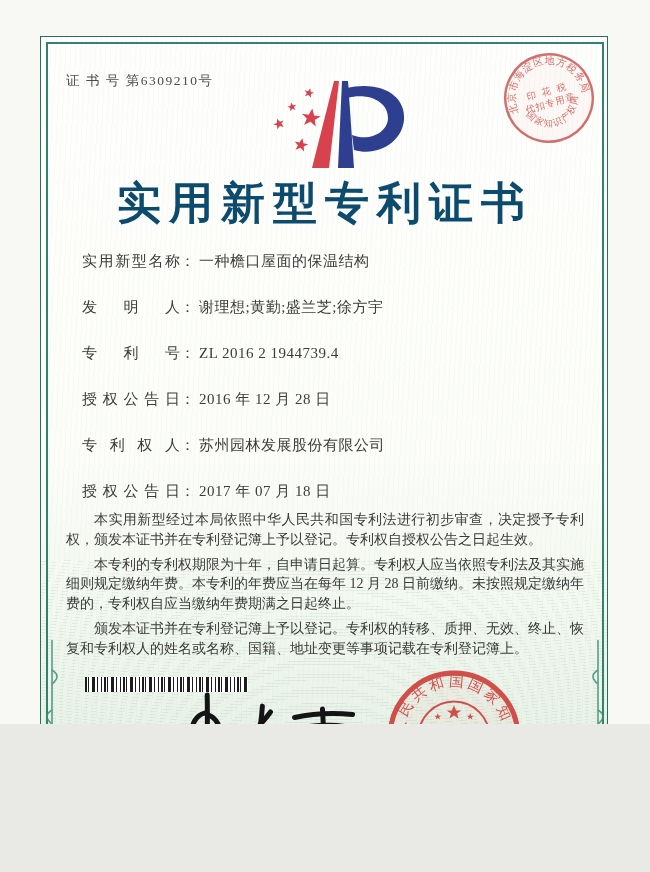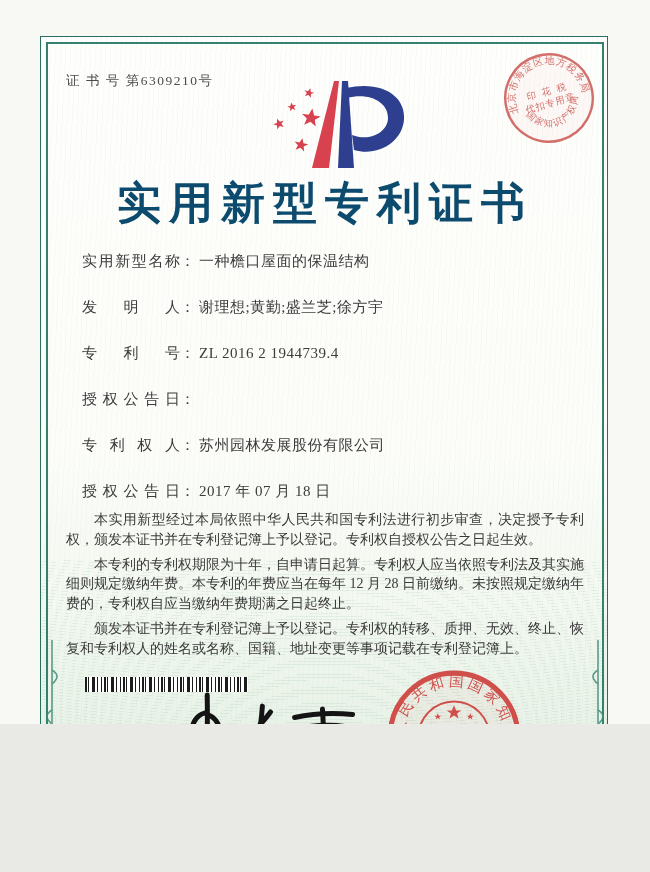--- a/index.html
+++ b/index.html
@@ -126,20 +126,21 @@
       <span class="field-value">谢理想;黄勤;盛兰芝;徐方宇</span>
     </div>
     <div class="field-row">
       <span class="field-label">专利号</span>
         <span class="field-colon">：</span>
       <span class="field-value">ZL 2016 2 1944739.4</span>
     </div>
     <div class="field-row">
       <span class="field-label">授权公告日</span>
         <span class="field-colon">：</span>
+      <span class="field-value">2016 年 12 月 28 日</span>
     </div>
     <div class="field-row">
       <span class="field-label">专利权人</span>
         <span class="field-colon">：</span>
       <span class="field-value">苏州园林发展股份有限公司</span>
     </div>
     <div class="field-row">
       <span class="field-label">授权公告日</span>
         <span class="field-colon">：</span>
       <span class="field-value">2017 年 07 月 18 日</span>

